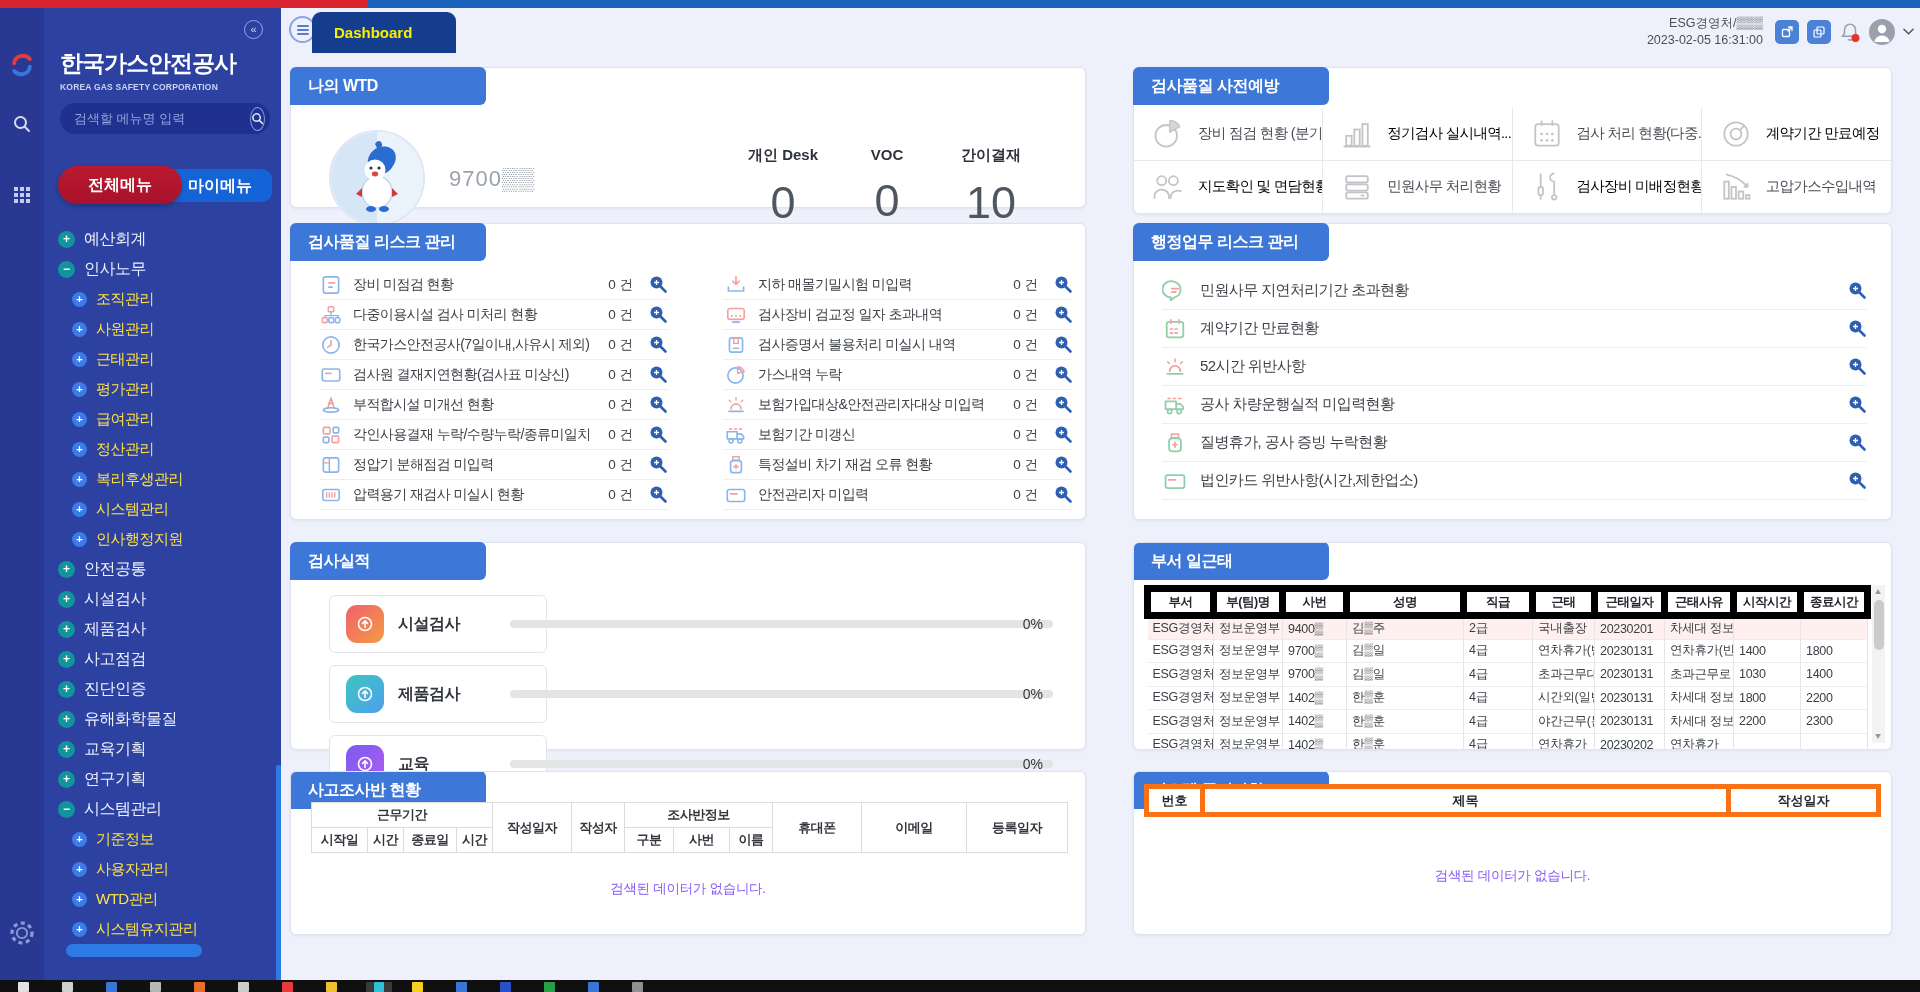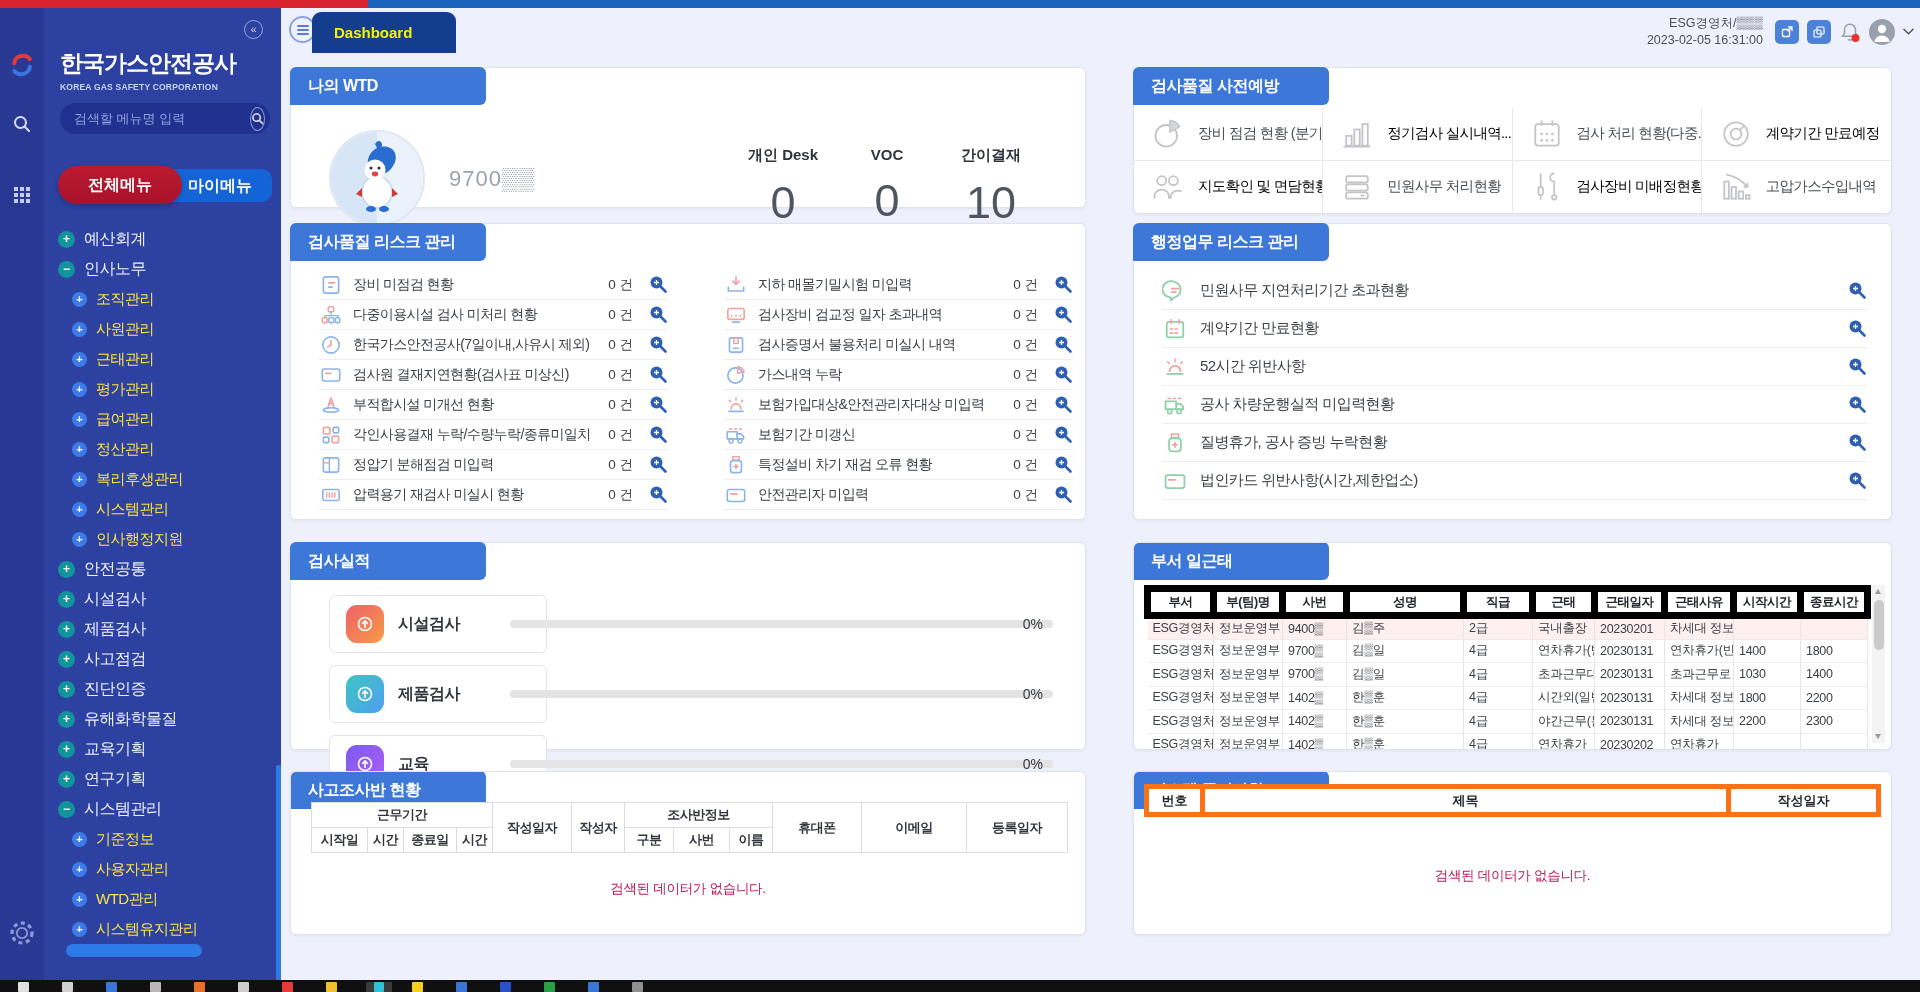--- a/index.html
+++ b/index.html
@@ -97,21 +97,21 @@
   .ptile:nth-child(-n+4) { border-bottom:1px solid #e8e8e8; }
   .ptile .plb { font-size:14.5px; letter-spacing:-.7px; white-space:nowrap; overflow:hidden; }
   .plb.dk { color:#4a4e55; }
   .plb.lt { color:#000000; }
   .pic { width:36px; height:36px; flex:none; }
 
   
   table { border-collapse:collapse; }
   .acc-table { position:absolute; left:20px; top:30px; width:756px; table-layout:fixed; }
   .acc-table th { border:1px solid #dcdcdc; background:#fff; color:#33373d; font-size:13px; font-weight:600; height:25px; text-align:center; letter-spacing:-.5px; }
-  .empty-msg { position:absolute; left:0; right:0; text-align:center; color:#be185d; font-size:13.5px; letter-spacing:-.3px; }
+  .empty-msg { position:absolute; left:0; right:0; text-align:center; color:#8b5cf6; font-size:13.5px; letter-spacing:-.3px; }
 
   .dept-table { position:absolute; left:10px; top:42px; width:722px; table-layout:fixed; }
   .dept-table th { border:7px solid #000000; color:#24282e; font-size:12.5px; font-weight:600; height:27px; text-align:center; background:#fff; letter-spacing:-.5px; }
   .dept-table td { border-right:1px solid #e6e6e6; border-bottom:1px solid #ececec; color:#3c4046; font-size:12.5px; height:23.5px; padding:0 5px; white-space:nowrap; overflow:hidden; letter-spacing:-.3px; }
   .dept-table tr.hl td { background:#fdf0ee; }
   .vscroll { position:absolute; right:6px; top:42px; bottom:6px; width:13px; background:#f3f3f4; }
   .vscroll .thumb { position:absolute; left:1.5px; top:15px; width:10px; height:50px; background:#cbcbcb; border-radius:5px; }
   .vscroll .up, .vscroll .dn { position:absolute; left:3px; width:0; height:0; border-left:3.5px solid transparent; border-right:3.5px solid transparent; }
   .vscroll .up { top:4px; border-bottom:5px solid #9a9a9a; }
   .vscroll .dn { bottom:4px; border-top:5px solid #9a9a9a; }

